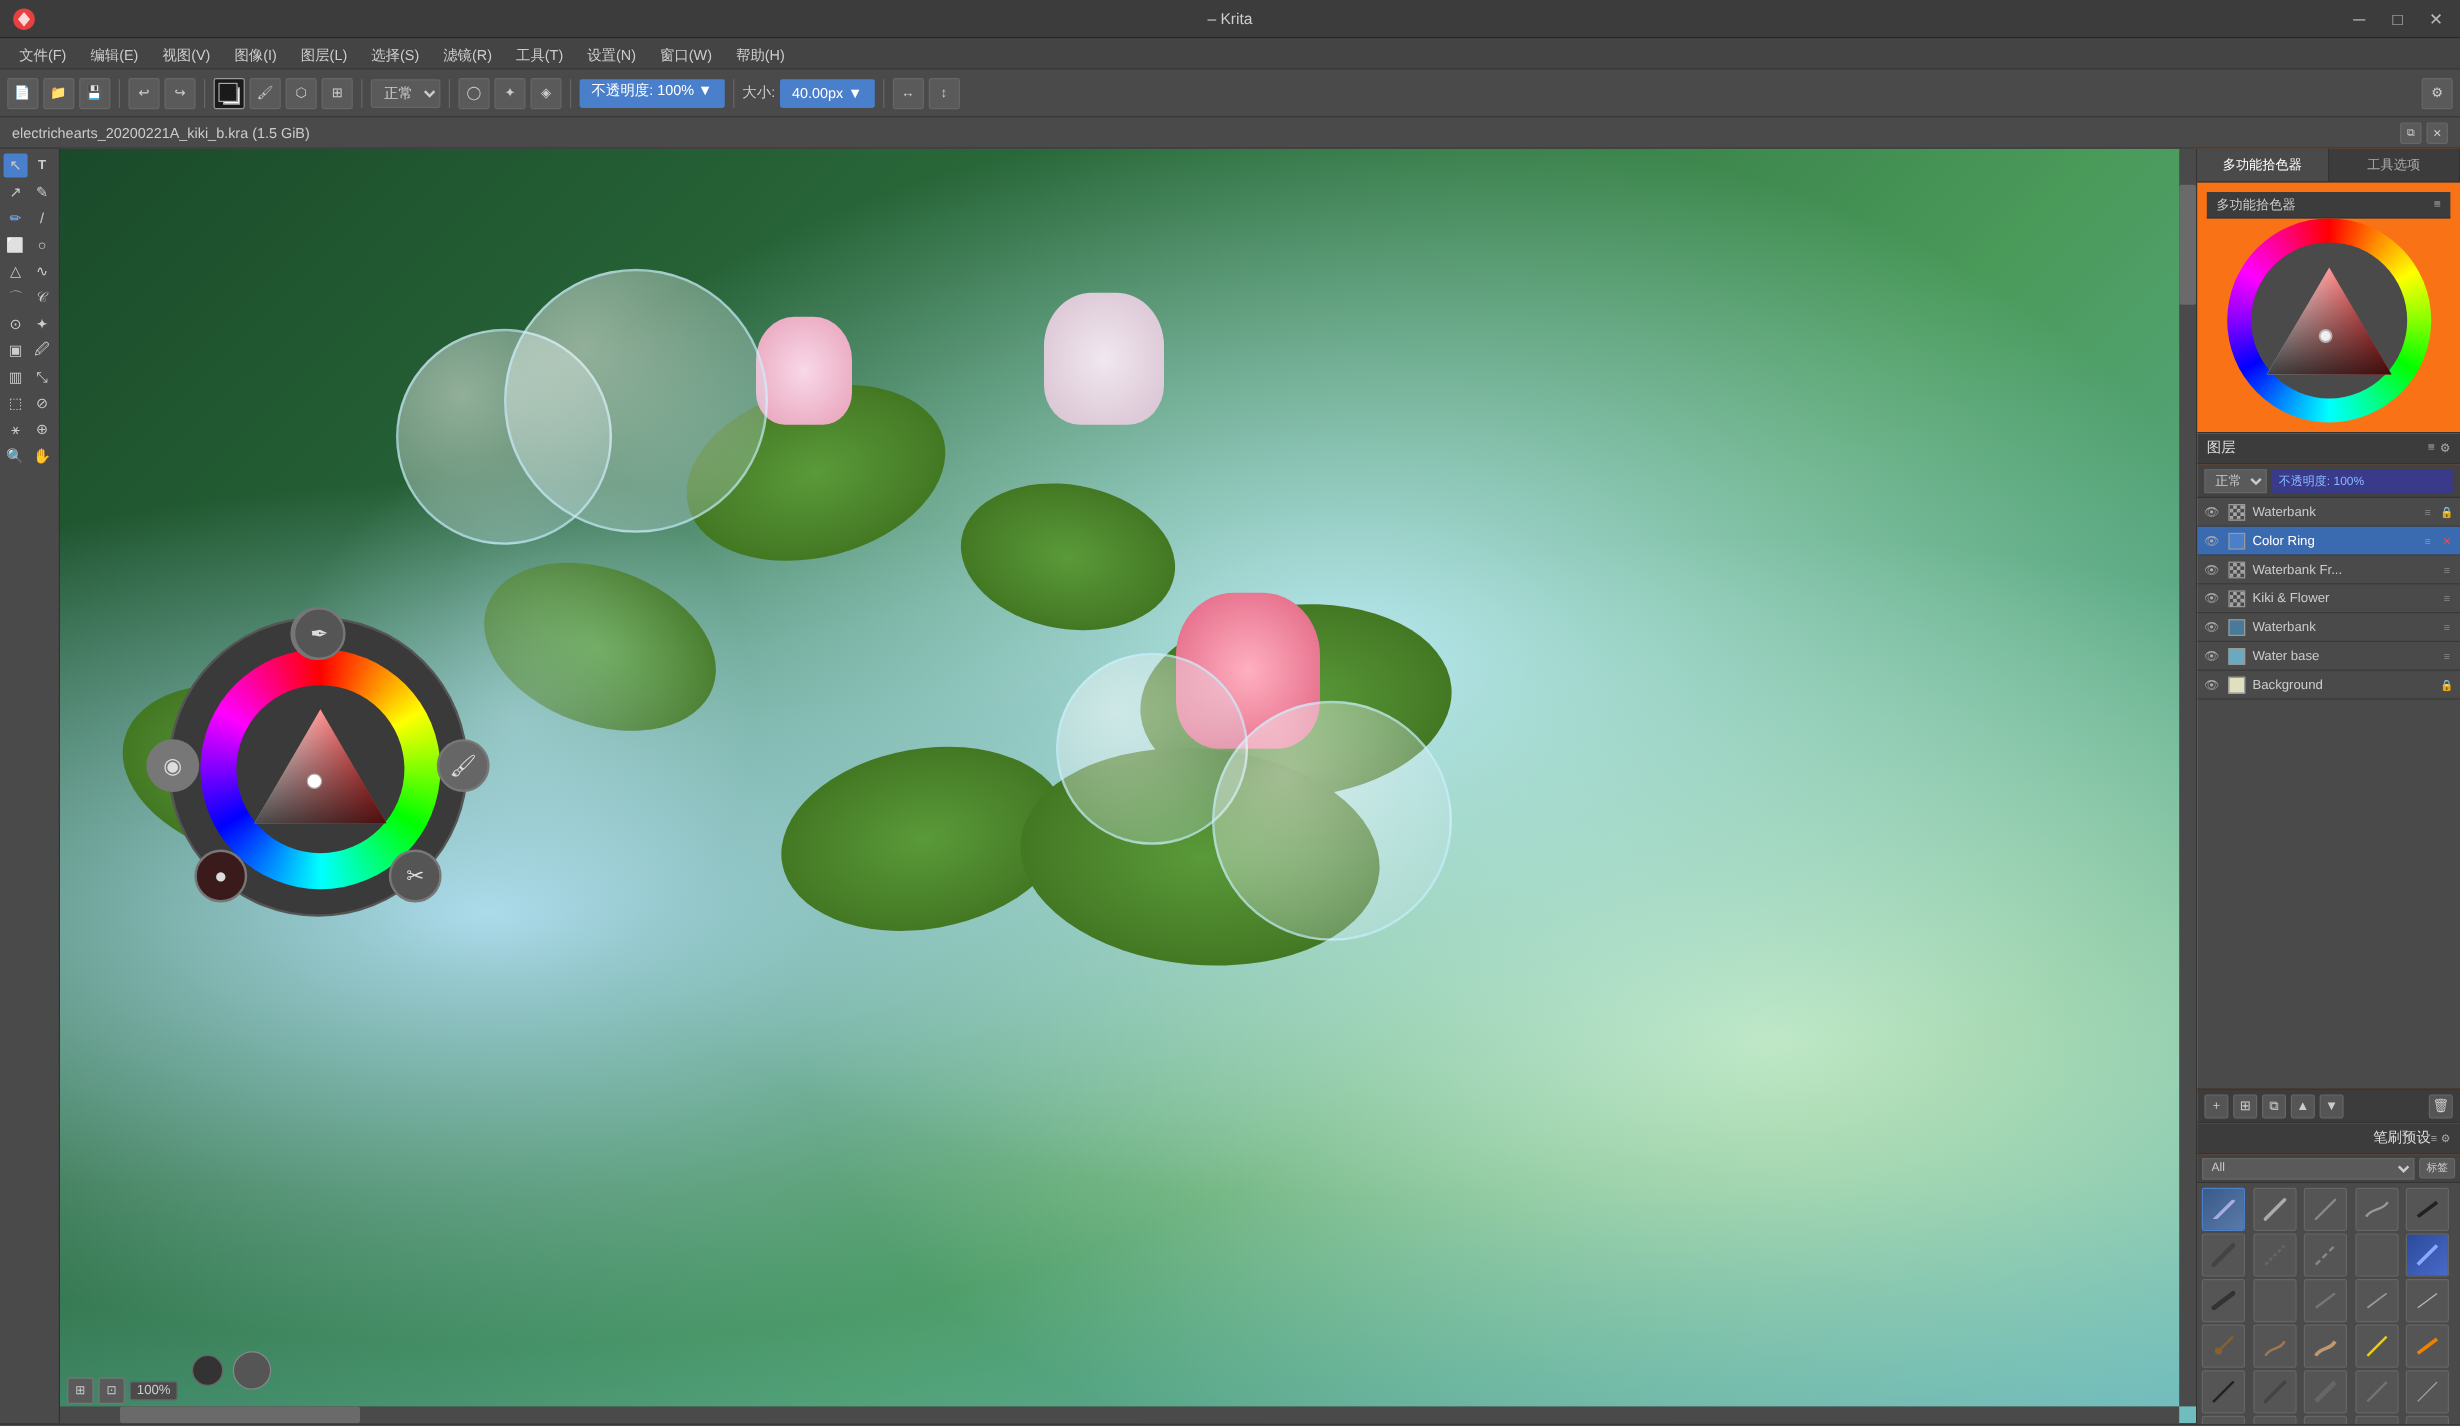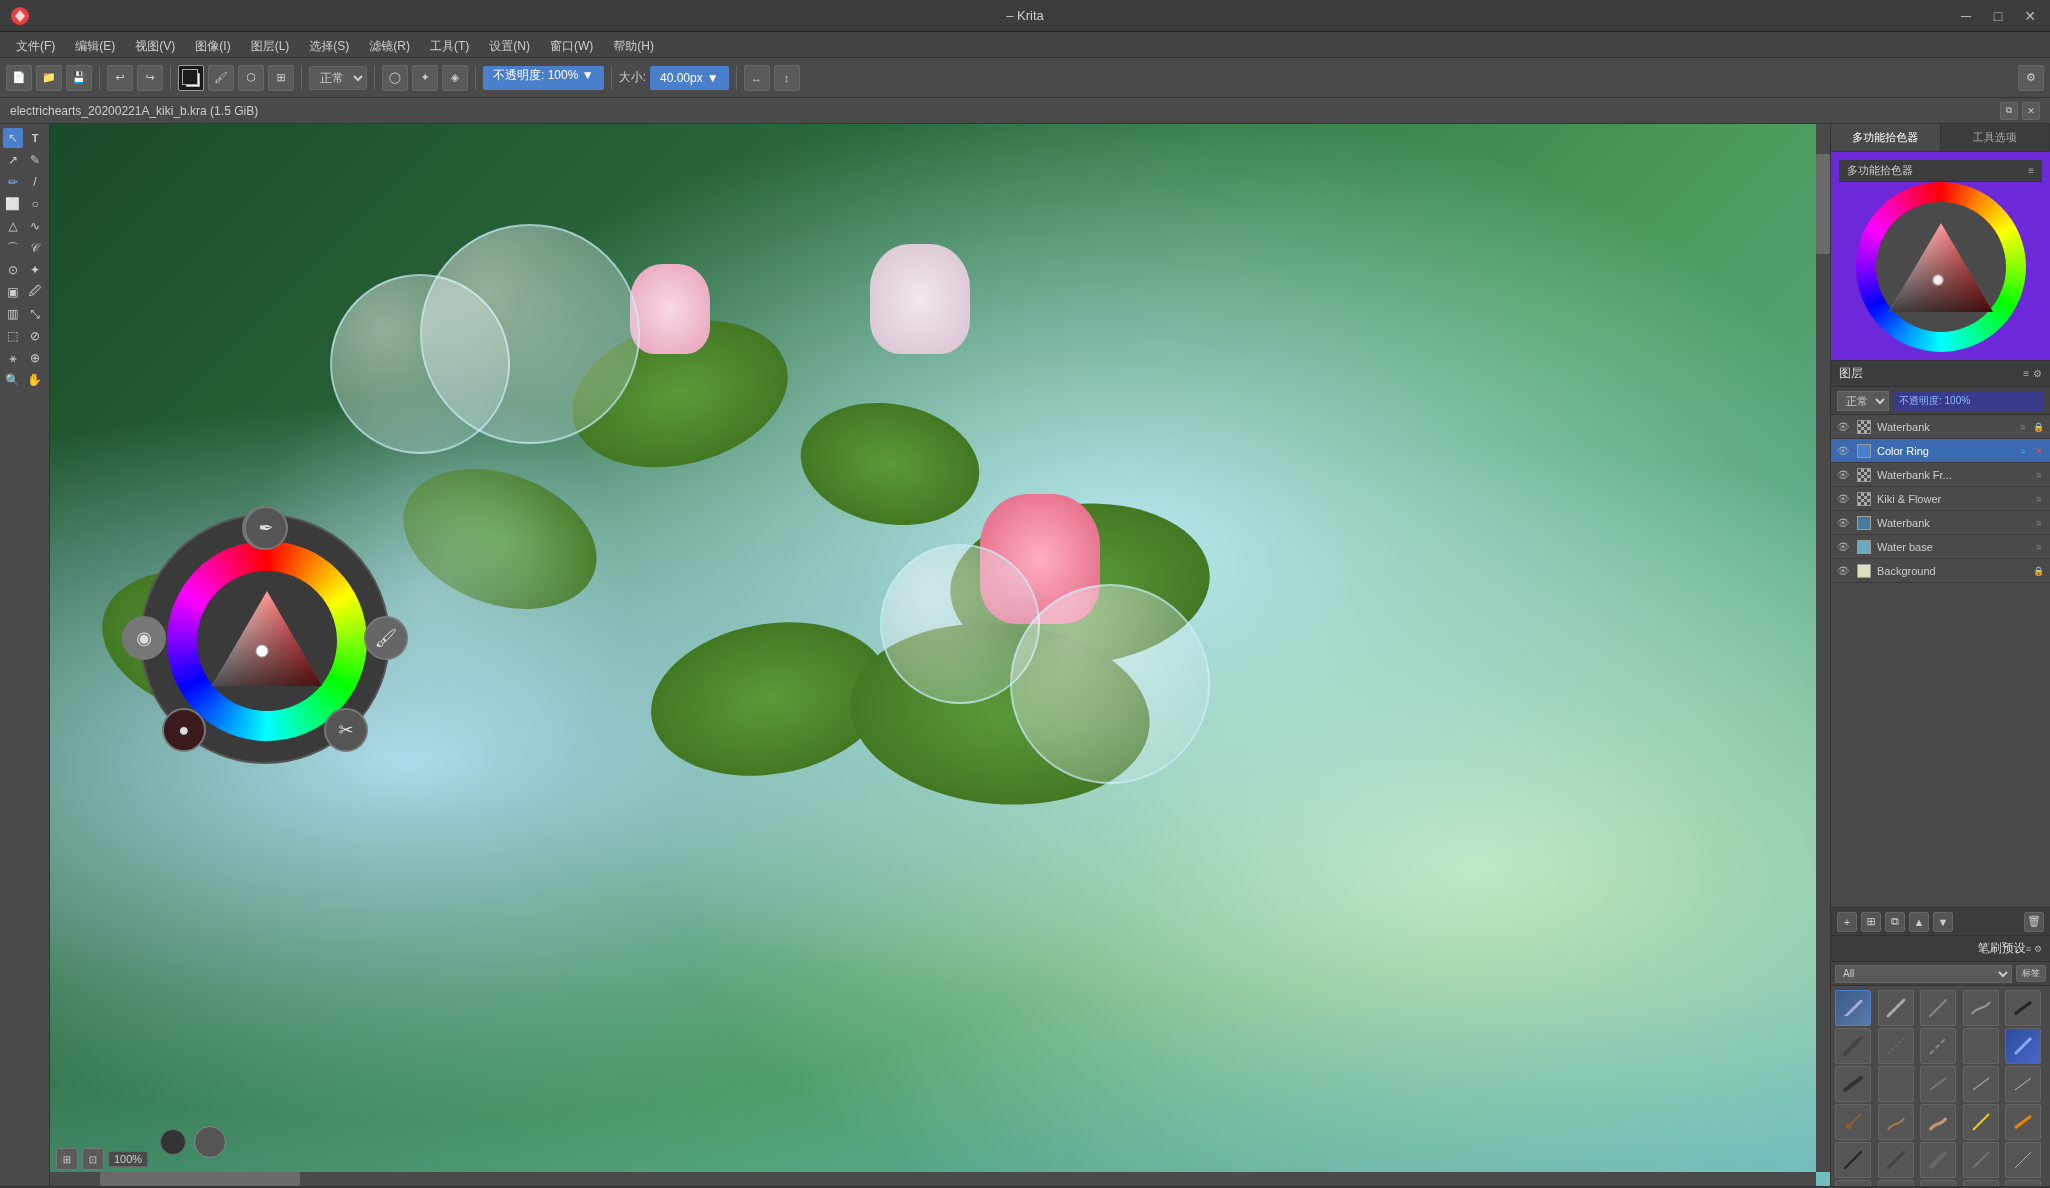--- a/index.html
+++ b/index.html
@@ -269,21 +269,21 @@
       border: 1px solid #666;
       color: #ccc;
       font-size: 11px;
       padding: 1px 5px;
       border-radius: 2px;
     }
 
     
     #right-panel {
       width: 220px;
-      background: #6d28d9;
+      background: #f97316;
       border-left: 1px solid #333;
       display: flex;
       flex-direction: column;
     }
 
     
     #right-tabs {
       display: flex;
       background: #3c3c3c;
       border-bottom: 1px solid #333;

